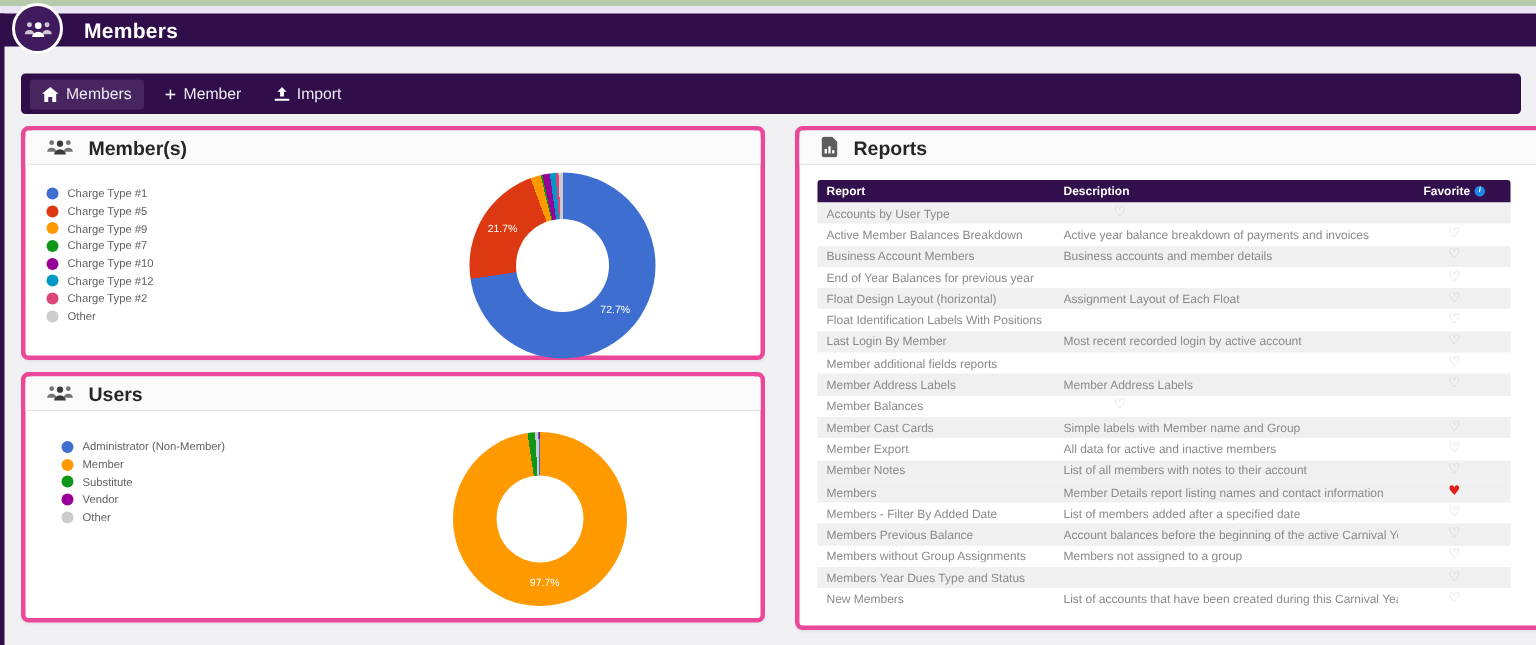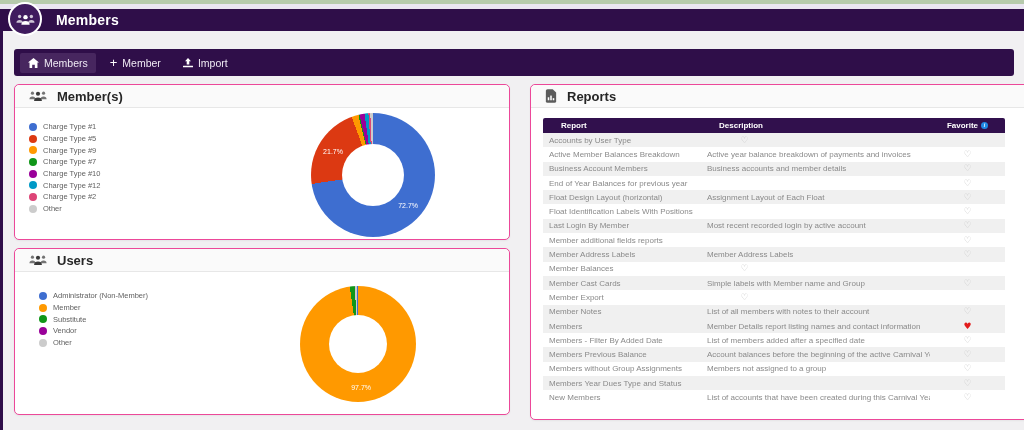--- a/index.html
+++ b/index.html
@@ -23,21 +23,21 @@
 
   
   .navbar{position:absolute;left:14px;top:49px;width:1000px;height:27px;background:#2f0e49;
     border-radius:3px;display:flex;align-items:center;padding:0 6px;gap:6px;box-sizing:border-box;}
   .nav-tab{display:flex;align-items:center;gap:5px;color:#efeaf4;font-size:10.5px;
     padding:4px 8px;border-radius:2px;cursor:pointer;}
   .nav-tab.active{background:#47265f;}
   .plus-glyph{font-size:13px;line-height:10px;color:#fff;}
 
   
-  .card{position:absolute;background:#fff;border:1px solid #ec4899;border-radius:5px;
+  .card{position:absolute;background:#fff;border:3px solid #ec4899;border-radius:5px;
     box-shadow:0 1px 2px rgba(0,0,0,.05);box-sizing:border-box;}
   .card-header{height:22px;background:#fafafa;border-bottom:1px solid #e7e7e7;
     border-radius:5px 5px 0 0;display:flex;align-items:center;padding-left:14px;gap:10px;color:#3a3a3a;}
   .card-title{font-size:13px;font-weight:bold;color:#262626;}
 
   #members-card{left:14px;top:84px;width:496px;height:156px;}
   #users-card{left:14px;top:248px;width:496px;height:167px;}
   #reports-card{left:530px;top:84px;width:558px;height:336px;}
 
   
@@ -50,21 +50,21 @@
 
   
   .donut{position:absolute;border-radius:50%;}
   #members-donut{left:296px;top:28px;width:124px;height:124px;}
   #users-donut{left:285px;top:37px;width:116px;height:116px;}
   .donut .hole{position:absolute;left:25%;top:25%;width:50%;height:50%;background:#fff;border-radius:50%;}
   .slice-label{position:absolute;transform:translate(-50%,-50%);font-size:7px;color:#fff;white-space:nowrap;}
 
   
   .rtable{position:absolute;left:12px;top:33px;width:462px;}
-  .table-head{display:flex;align-items:center;background:#31104d;color:#fff;height:15px;border-radius:2px 2px 0 0;padding-left:12px;}
+  .table-head{display:flex;align-items:center;background:#31104d;color:#fff;height:15px;border-radius:2px 2px 0 0;}
   .th{font-size:8px;font-weight:bold;}
   .th-report{width:164px;padding-left:6px;box-sizing:border-box;}
   .th-desc{flex:1;}
   .th-fav{width:75px;display:flex;align-items:center;justify-content:center;gap:3px;}
   .info-dot{width:7px;height:7px;border-radius:50%;background:#1e88e5;color:#fff;font-size:5px;
     line-height:7px;text-align:center;display:inline-block;font-style:italic;}
   .trow{display:flex;align-items:center;height:14.3px;}
   .trow.striped{background:#f0f0f0;align-items:center;}
   .cell-report{width:164px;padding-left:6px;box-sizing:border-box;font-size:8px;color:#8a8a8a;
     white-space:nowrap;overflow:hidden;cursor:pointer;}
@@ -289,20 +289,21 @@
           <span class="cell-report">Member Balances</span>
           <span class="cell-fav">♡</span>
         </div>
         <div class="trow striped">
           <span class="cell-report">Member Cast Cards</span>
           <span class="cell-desc">Simple labels with Member name and Group</span>
           <span class="cell-fav">♡</span>
         </div>
         <div class="trow">
           <span class="cell-report">Member Export</span>
+          <span class="cell-desc">All data for active and inactive members</span>
           <span class="cell-fav">♡</span>
         </div>
         <div class="trow striped">
           <span class="cell-report">Member Notes</span>
           <span class="cell-desc">List of all members with notes to their account</span>
           <span class="cell-fav">♡</span>
         </div>
         <div class="trow striped">
           <span class="cell-report">Members</span>
           <span class="cell-desc">Member Details report listing names and contact information</span>

